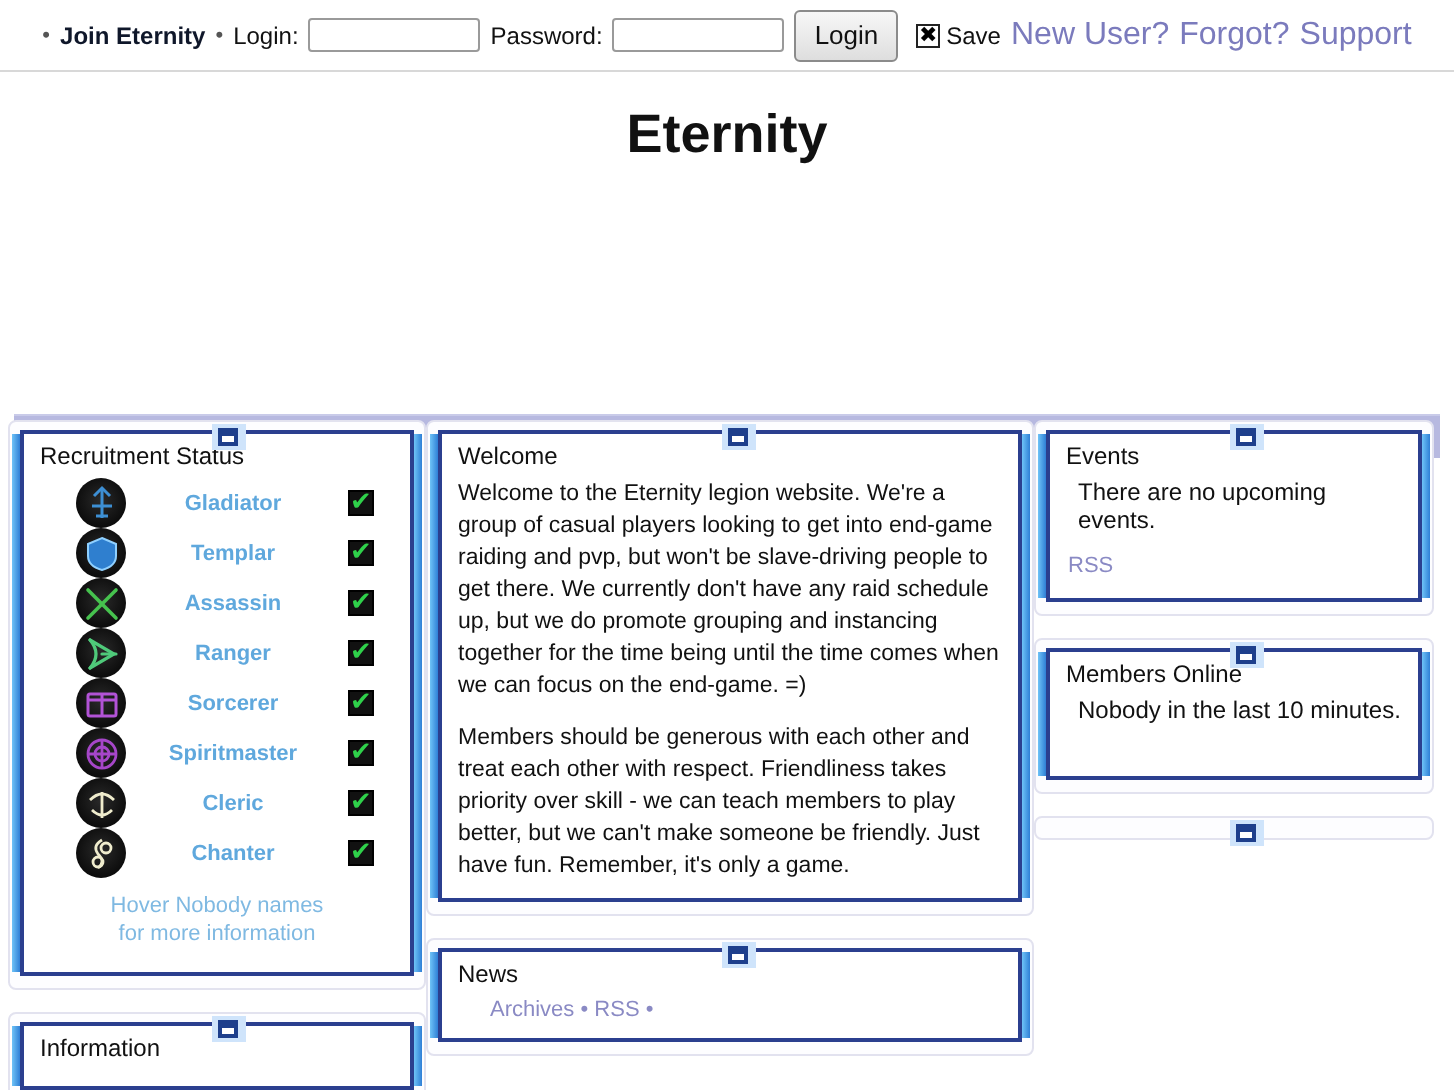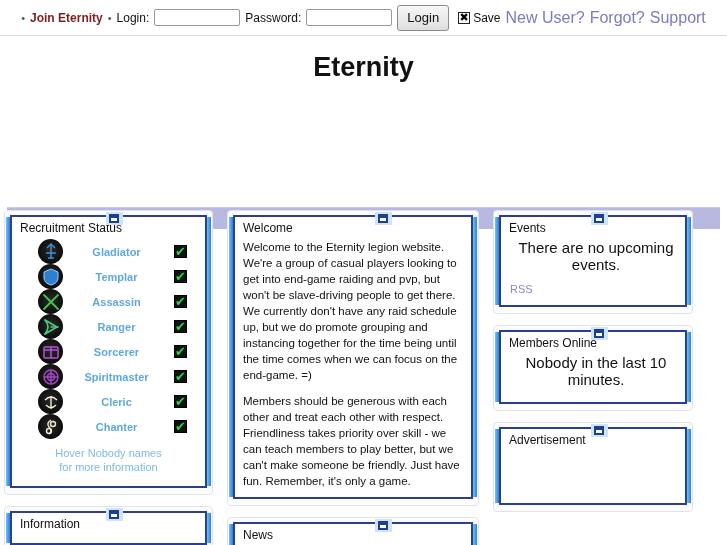--- a/index.html
+++ b/index.html
@@ -18,21 +18,21 @@
     display: flex;
     align-items: center;
     justify-content: center;
     gap: 5px;
     font-size: 12px;
     color: #111;
     background: #fff;
   }
   .bullet { color: #555; font-size: 11px; }
   .join-link {
-    color: #7f1d1d;
+    color: #0f172a;
     font-weight: bold;
     text-decoration: none;
     font-size: 12px;
   }
   .lbl { font-size: 12px; color: #111; }
   .txtfield {
     width: 86px; height: 17px;
     border: 1px solid #9a9a9a;
     background: #fff;
     border-radius: 2px;
@@ -91,25 +91,25 @@
     text-decoration: none;
     font-weight: normal;
   }
 
   
   .columns {
     position: absolute;
     left: 0; top: 210px;
     width: 727px; height: 335px;
     display: flex;
-    gap: 14px;
+    gap: 0;
     padding: 0 4px;
   }
   .col-left  { width: 209px; flex: none; }
-  .col-mid   { width: 252px; flex: none; }
+  .col-mid   { width: 304px; flex: none; }
   .col-right { width: 200px; flex: none; }
 
   
   .panel {
     position: relative;
     background: #fdfdff;
     border: 1px solid #e2e2ef;
     border-radius: 4px;
     padding: 4px 5px 6px 5px;
     margin-bottom: 11px;
@@ -207,24 +207,23 @@
 
   
   .body-text {
     font-size: 11.5px;
     color: #111;
     line-height: 16px;
     margin: 0 0 10px 0;
   }
   .body-text:last-child { margin-bottom: 0; }
   .plain-line {
-    font-size: 15px;
+    font-size: 12px;
     color: #111;
     margin: 2px 0 6px 6px;
-    text-align: center;
   }
   .rss-link {
     color: #8a8ac4;
     font-size: 11px;
     text-decoration: none;
     display: inline-block;
     margin-left: 1px;
   }
   .links-line { margin: 5px 0 0 16px; font-size: 11px; color: #8a8ac4; }
   .links-line a { color: #8a8ac4; text-decoration: none; }
@@ -478,21 +477,16 @@
           <div class="panel-title">Members Online</div>
           <div class="plain-line">Nobody in the last 10 minutes.</div>
         </div>
       </div>
     </div>
 
     <div class="panel h-advert">
       <div class="panel-icon" style="left:97px">
           <i></i>
         </div>
-      <div class="panel-inner">
-        <div class="panel-body">
-          <div class="panel-title">Advertisement</div>
-        </div>
-      </div>
     </div>
 
   </div>
 </div>
 
 </body></html>

